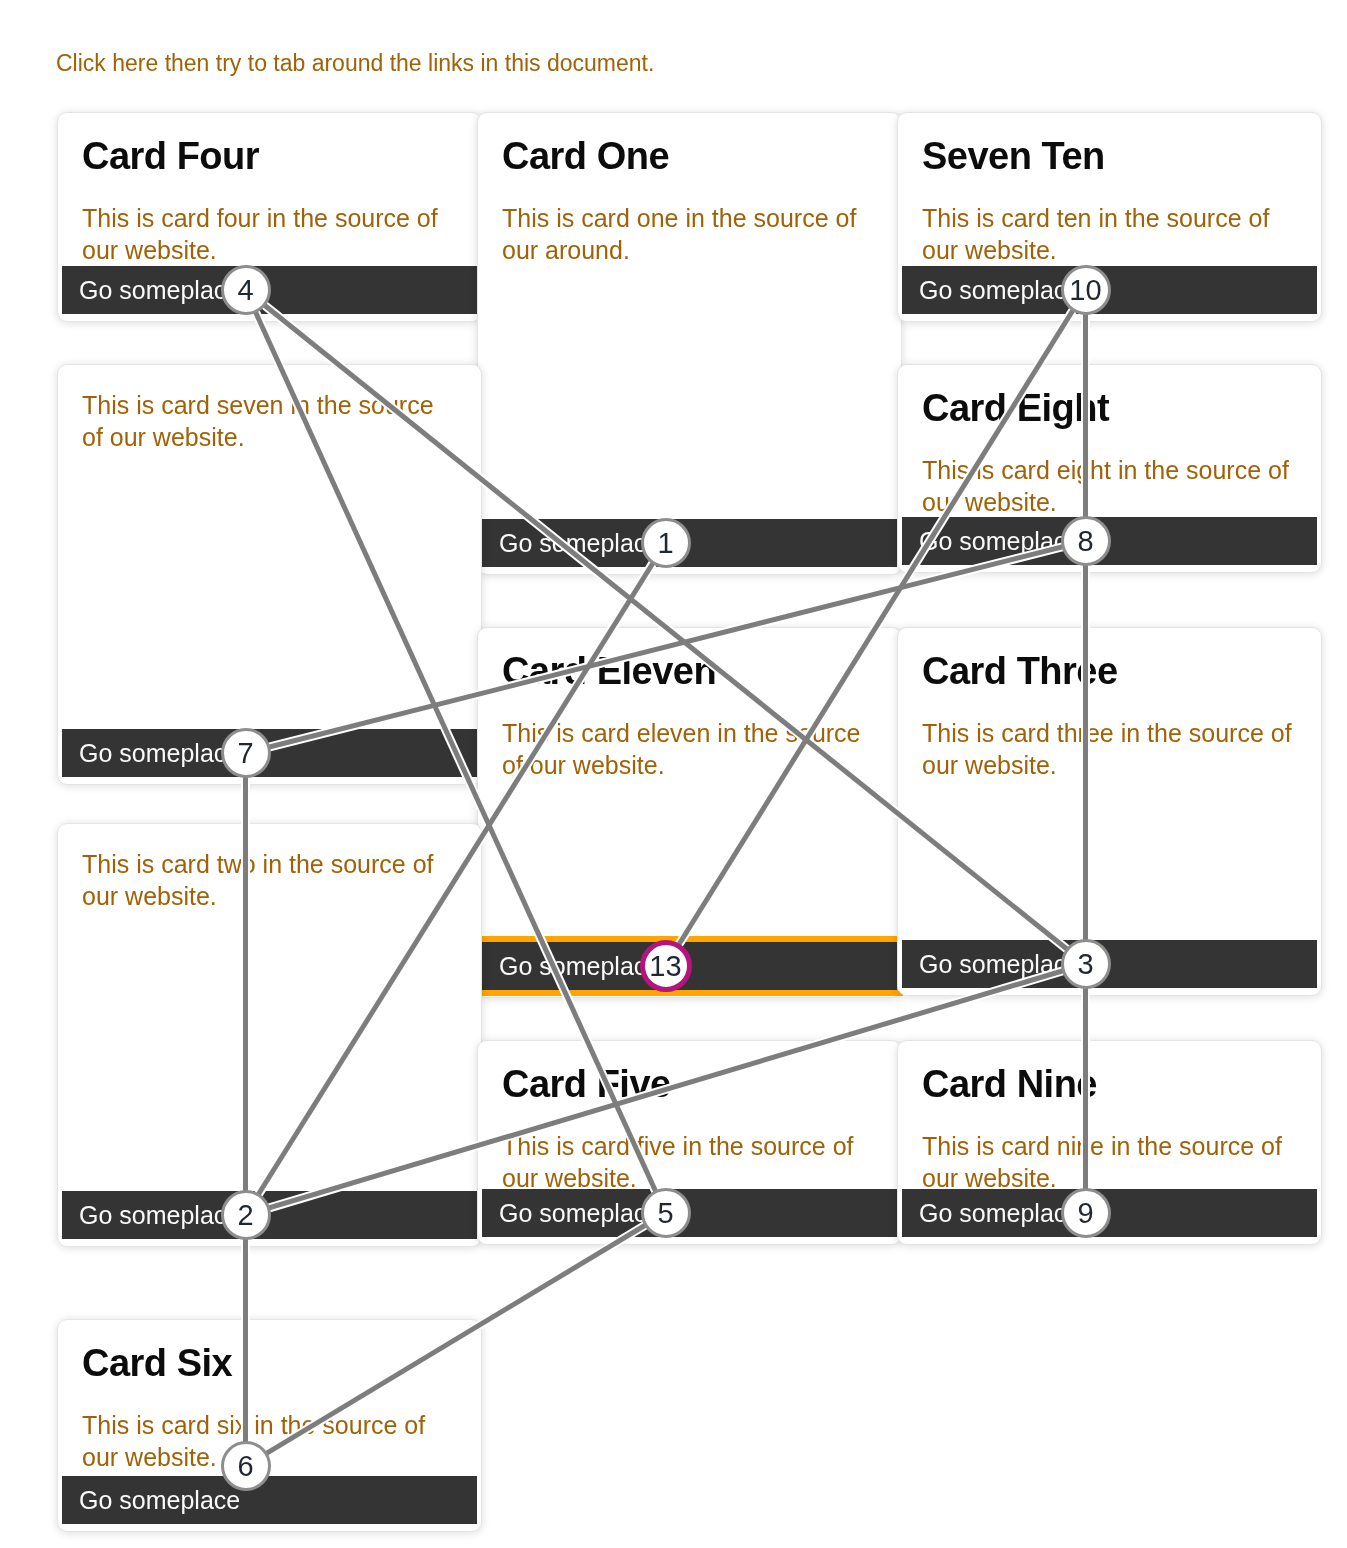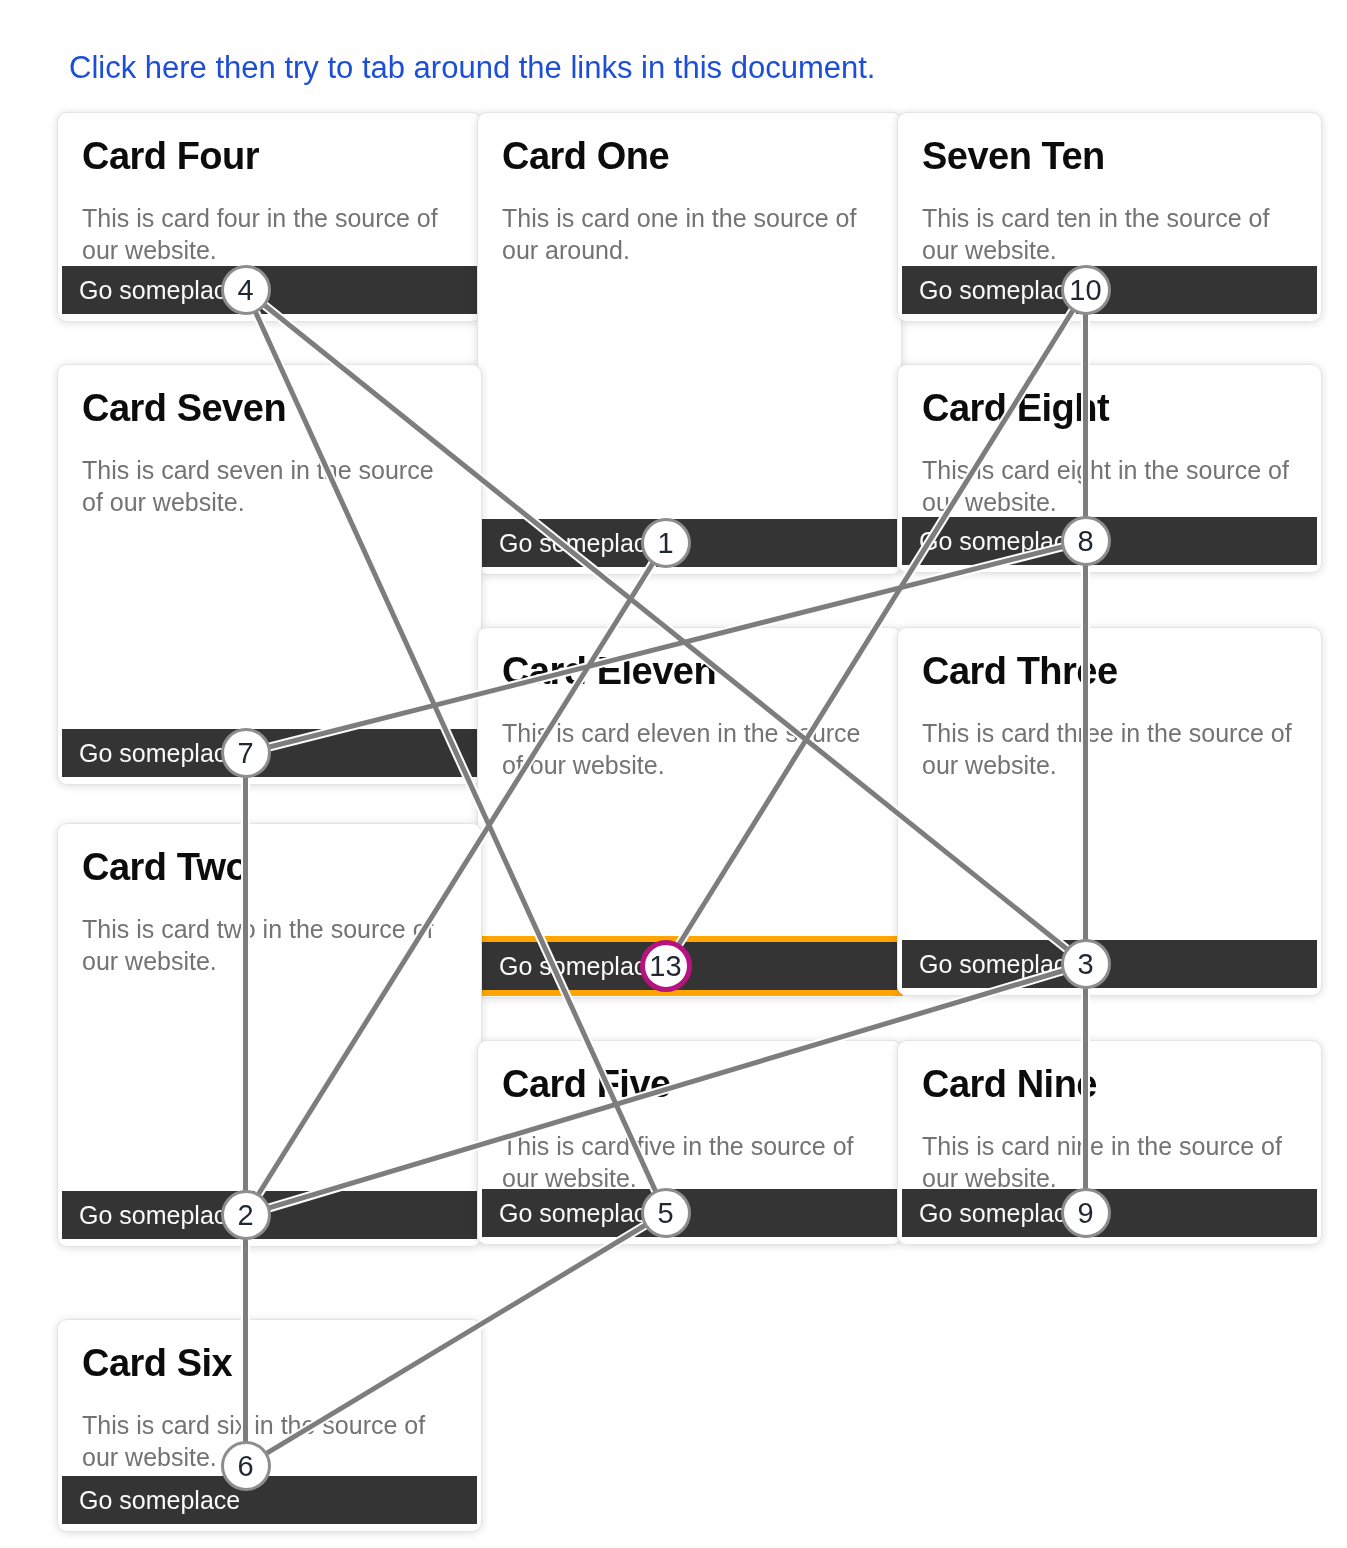--- a/index.html
+++ b/index.html
@@ -4,33 +4,33 @@
 <style>
   :root{
     --line:#7d7d7d; --ring:#8d8d8d; --current:#b5137d;
     --focus:#ffa400; --btn:#343434;
   }
   *{box-sizing:border-box; margin:0; padding:0;}
   html,body{background:#fff;}
   body{font-family:"Liberation Sans", sans-serif;}
   .page{position:relative; width:1347px; height:1548px; background:#fff; overflow:hidden;}
   .instruction{
-    position:absolute; left:69px; top:50px; font-size:31px; color:#1d4ed8;
+    position:absolute; left:56px; top:50px; font-size:23px; color:#a16207;
   }
   .card{
     position:absolute; width:425px; background:#fff;
     border:1px solid #e4e4e4; border-radius:10px;
     box-shadow:0 1px 8px rgba(0,0,0,0.14);
   }
   .card h2{
     margin:22px 24px 0 24px; font-size:38px; font-weight:bold; color:#0c0c0c;
     letter-spacing:-0.5px;
   }
   .card p{
-    margin:24px 24px 0 24px; font-size:25px; line-height:32px; color:#737373;
+    margin:24px 24px 0 24px; font-size:25px; line-height:32px; color:#a16207;
   }
   .card .btn{
     position:absolute; left:4px; right:4px; bottom:7px; height:48px;
     background:var(--btn); color:#fafafa; font-size:25px; line-height:48px;
     padding-left:17px; display:block; text-decoration:none; cursor:pointer;
     white-space:nowrap; overflow:hidden;
   }
   .card .btn.focused{ box-shadow:0 0 0 6px var(--focus); }
   .c-four  {left:57px;  top:112px;  height:210px;}
   .c-one   {left:477px; top:112px;  height:463px;}
@@ -75,21 +75,20 @@
     <a class="btn">Go someplace</a>
   </div>
 
   <div class="card c-ten">
     <h2>Seven Ten</h2>
     <p>This is card ten in the source of our website.</p>
     <a class="btn">Go someplace</a>
   </div>
 
   <div class="card c-seven">
-    <h2>Card Seven</h2>
     <p>This is card seven in the source of our website.</p>
     <a class="btn">Go someplace</a>
   </div>
 
   <div class="card c-eight">
     <h2>Card Eight</h2>
     <p>This is card eight in the source of our website.</p>
     <a class="btn">Go someplace</a>
   </div>
 
@@ -99,21 +98,20 @@
     <a class="btn focused">Go someplace</a>
   </div>
 
   <div class="card c-three">
     <h2>Card Three</h2>
     <p>This is card three in the source of our website.</p>
     <a class="btn">Go someplace</a>
   </div>
 
   <div class="card c-two">
-    <h2>Card Two</h2>
     <p>This is card two in the source of our website.</p>
     <a class="btn">Go someplace</a>
   </div>
 
   <div class="card c-five">
     <h2>Card Five</h2>
     <p>This is card five in the source of our website.</p>
     <a class="btn">Go someplace</a>
   </div>
 

